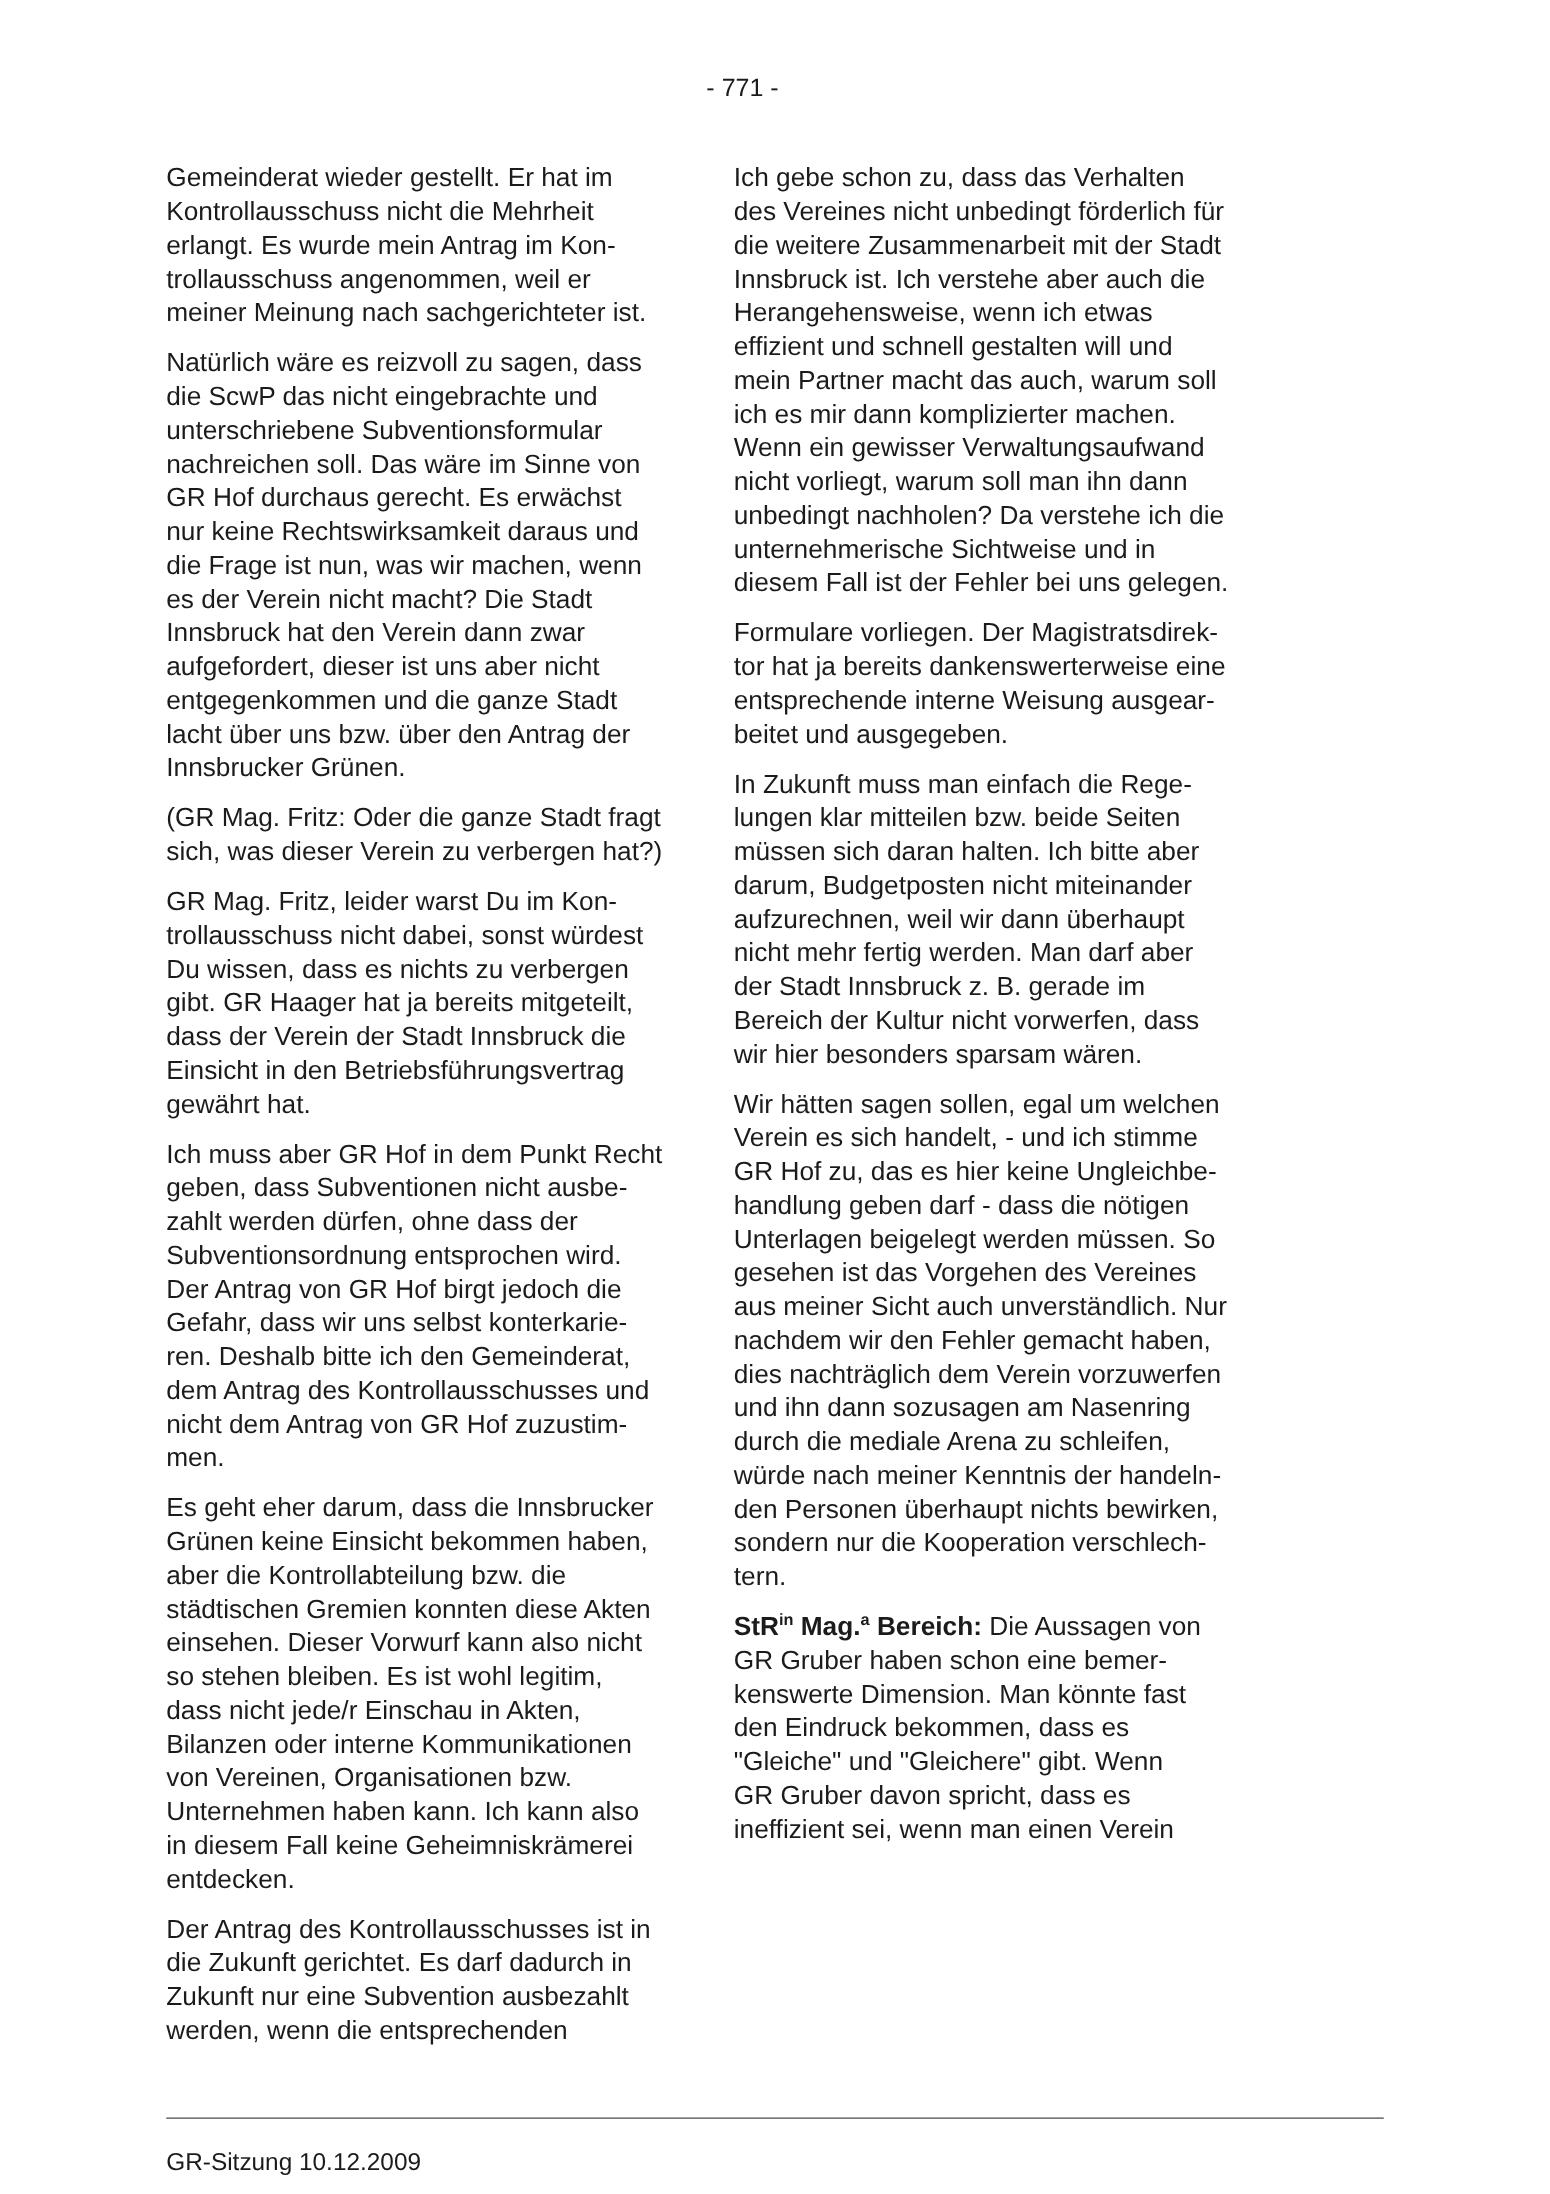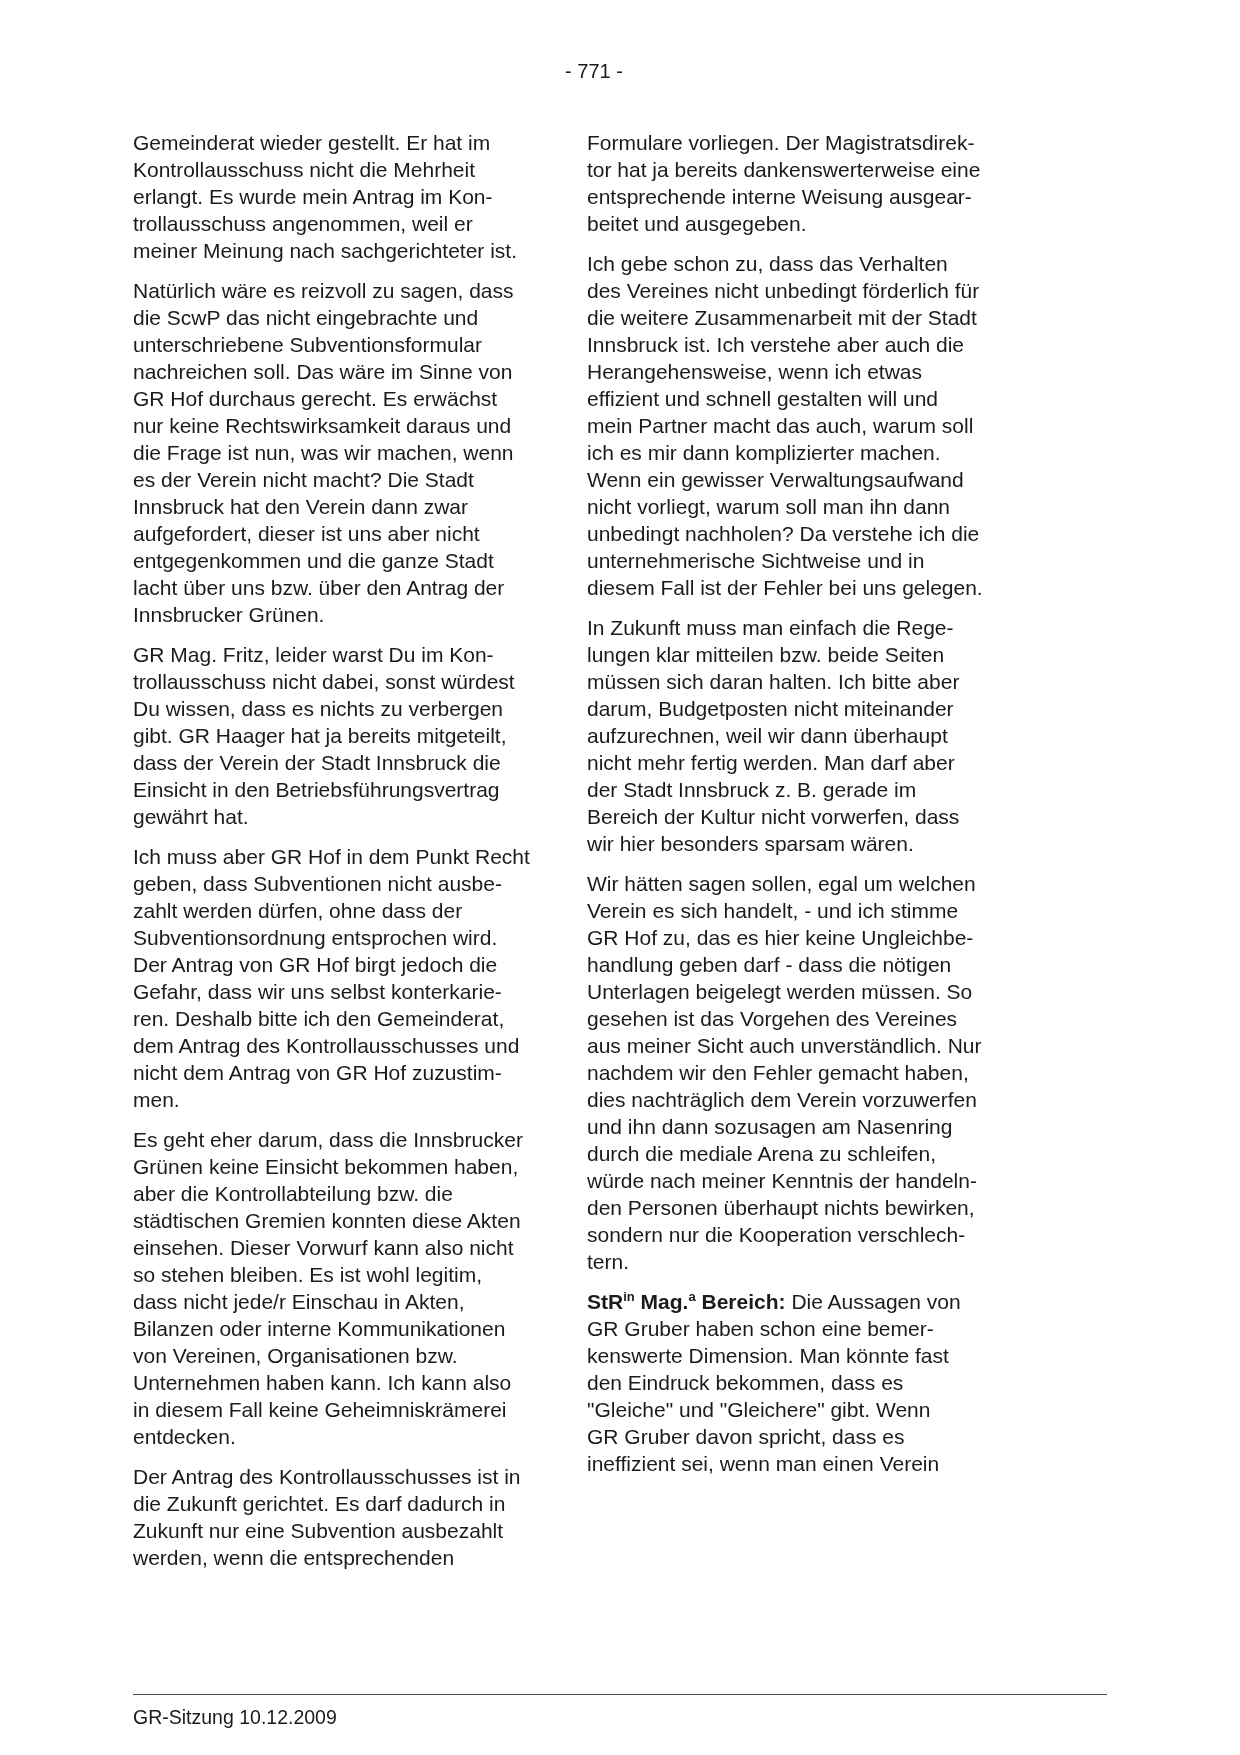--- a/index.html
+++ b/index.html
@@ -43,21 +43,21 @@
     font-size: 0.62em;
     vertical-align: super;
     line-height: 0;
   }
   .footer {
     position: absolute;
     left: 133px;
     top: 1694px;
     width: 974px;
     border-top: 1.5px solid #4a4a4a;
-    padding-top: 11px;
+    padding-top: 24px;
     font-size: 19.5px;
   }
 </style>
 </head>
 <body>
 
 <div class="page">
 
   <div class="page-number">- 771 -</div>
 
@@ -75,20 +75,22 @@
 nachreichen soll. Das wäre im Sinne von
 GR Hof durchaus gerecht. Es erwächst
 nur keine Rechtswirksamkeit daraus und
 die Frage ist nun, was wir machen, wenn
 es der Verein nicht macht? Die Stadt
 Innsbruck hat den Verein dann zwar
 aufgefordert, dieser ist uns aber nicht
 entgegenkommen und die ganze Stadt
 lacht über uns bzw. über den Antrag der
 Innsbrucker Grünen.</span></p>
+      <p class="para"><span class="lines">(GR Mag. Fritz: Oder die ganze Stadt fragt
+sich, was dieser Verein zu verbergen hat?)</span></p>
       <p class="para"><span class="lines">GR Mag. Fritz, leider warst Du im Kon-
 trollausschuss nicht dabei, sonst würdest
 Du wissen, dass es nichts zu verbergen
 gibt. GR Haager hat ja bereits mitgeteilt,
 dass der Verein der Stadt Innsbruck die
 Einsicht in den Betriebsführungsvertrag
 gewährt hat.</span></p>
       <p class="para"><span class="lines">Ich muss aber GR Hof in dem Punkt Recht
 geben, dass Subventionen nicht ausbe-
 zahlt werden dürfen, ohne dass der
@@ -111,37 +113,37 @@
 Unternehmen haben kann. Ich kann also
 in diesem Fall keine Geheimniskrämerei
 entdecken.</span></p>
       <p class="para"><span class="lines">Der Antrag des Kontrollausschusses ist in
 die Zukunft gerichtet. Es darf dadurch in
 Zukunft nur eine Subvention ausbezahlt
 werden, wenn die entsprechenden</span></p>
     </div>
 
     <div class="col col-right">
-      <p class="para"><span class="lines">Formulare vorliegen. Der Magistratsdirek-
-tor hat ja bereits dankenswerterweise eine
-entsprechende interne Weisung ausgear-
-beitet und ausgegeben.</span></p>
       <p class="para"><span class="lines">Ich gebe schon zu, dass das Verhalten
 des Vereines nicht unbedingt förderlich für
 die weitere Zusammenarbeit mit der Stadt
 Innsbruck ist. Ich verstehe aber auch die
 Herangehensweise, wenn ich etwas
 effizient und schnell gestalten will und
 mein Partner macht das auch, warum soll
 ich es mir dann komplizierter machen.
 Wenn ein gewisser Verwaltungsaufwand
 nicht vorliegt, warum soll man ihn dann
 unbedingt nachholen? Da verstehe ich die
 unternehmerische Sichtweise und in
 diesem Fall ist der Fehler bei uns gelegen.</span></p>
+      <p class="para"><span class="lines">Formulare vorliegen. Der Magistratsdirek-
+tor hat ja bereits dankenswerterweise eine
+entsprechende interne Weisung ausgear-
+beitet und ausgegeben.</span></p>
       <p class="para"><span class="lines">In Zukunft muss man einfach die Rege-
 lungen klar mitteilen bzw. beide Seiten
 müssen sich daran halten. Ich bitte aber
 darum, Budgetposten nicht miteinander
 aufzurechnen, weil wir dann überhaupt
 nicht mehr fertig werden. Man darf aber
 der Stadt Innsbruck z. B. gerade im
 Bereich der Kultur nicht vorwerfen, dass
 wir hier besonders sparsam wären.</span></p>
       <p class="para"><span class="lines">Wir hätten sagen sollen, egal um welchen

